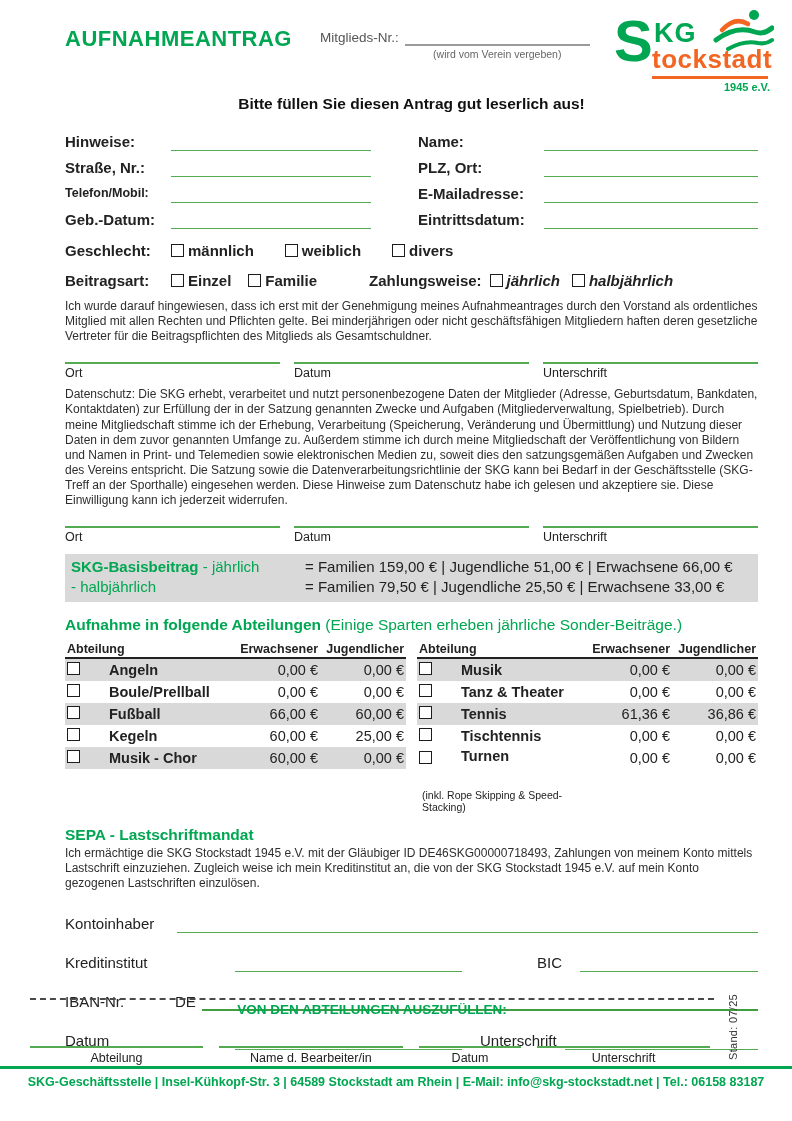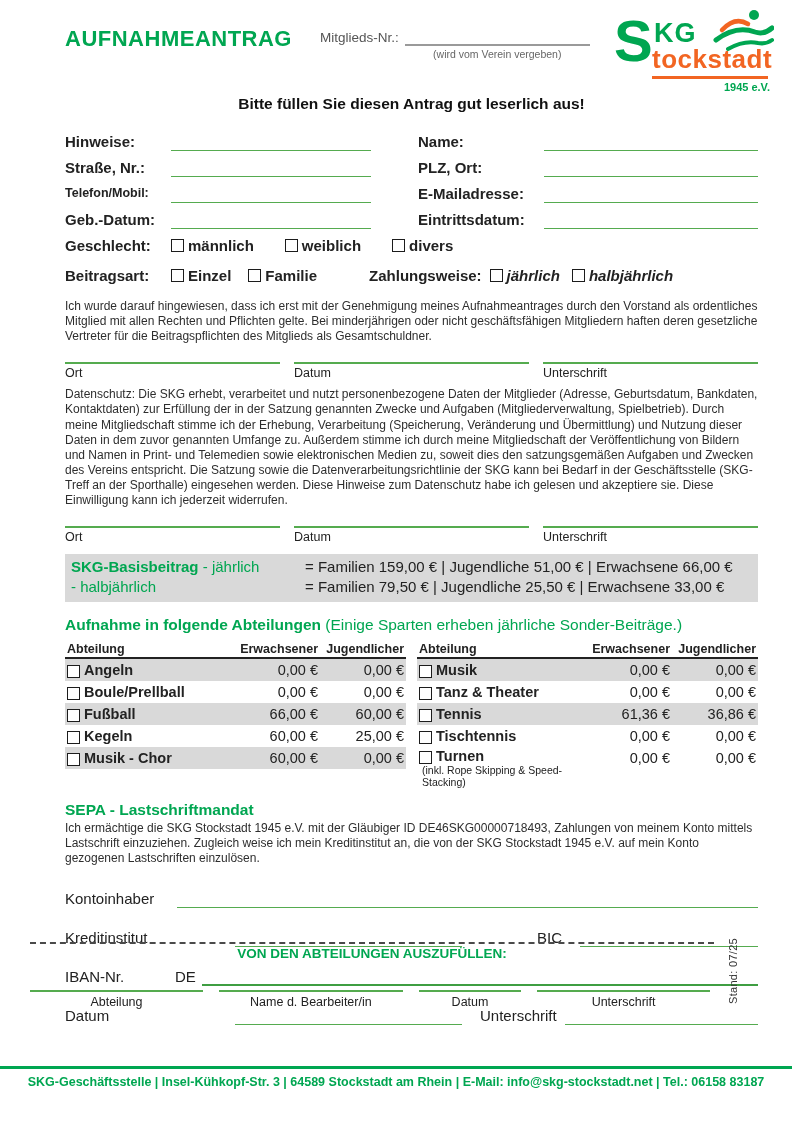--- a/index.html
+++ b/index.html
@@ -32,21 +32,21 @@
   
   .fields { margin-top:12px; }
   .prow { display:flex; align-items:flex-end; height:26px; }
   .plabel { width:106px; font-weight:bold; font-size:15px; padding-bottom:1px; }
   .plabel.small { font-size:12.5px; padding-bottom:3px; }
   .pline { width:200px; border-bottom:1.6px solid #55ab4f; height:20px; }
   .plabel-r { width:126px; margin-left:47px; font-weight:bold; font-size:15px; padding-bottom:1px; }
   .pline-r { flex:1; border-bottom:1.6px solid #55ab4f; height:20px; }
 
   
-  .crow { display:flex; align-items:center; height:28px; font-size:15px; font-weight:bold; margin-top:2px; }
+  .crow { display:flex; align-items:flex-end; height:28px; font-size:15px; font-weight:bold; margin-top:2px; }
   .clabel { width:106px; }
   .cb { display:inline-block; width:13px; height:13px; border:1.8px solid #1c1c1c; background:#fff; margin-right:4px; flex:none; }
   .opt { display:flex; align-items:center; }
   .opt.g { margin-right:31px; }
   .opt.b1 { margin-right:17px; }
   .pay-label { margin-left:52px; margin-right:8px; }
   .opt.p { margin-right:12px;font-style:italic; }
 
   
   .para { font-size:12px; line-height:1.26; color:#2e2e2e; margin-top:10px; }
@@ -72,21 +72,21 @@
   .abt-heading { margin-top:14px; font-size:15.5px; color:#00a651; }
   .abt-heading b { font-weight:bold; }
   .tables { display:flex; margin-top:8px; }
   .dtable { width:341px; }
   .dtable + .dtable { margin-left:11px; }
   .dhead { display:flex; border-bottom:2.2px solid #222; padding:0 2px 1px 2px; font-size:12.5px; font-weight:bold; }
   .hname { flex:1; }
   .hval { width:86px; text-align:right; }
   .drow { display:flex; align-items:center; min-height:22px; font-size:14.5px; padding:1px 2px; }
   .drow.shade { background:#d9d9d9; }
-  .dname { flex:1; font-weight:bold; display:flex; align-items:flex-end; flex-wrap:wrap; }
+  .dname { flex:1; font-weight:bold; display:flex; align-items:flex-start; flex-wrap:wrap;gap:25px; }
   .dval { width:86px; text-align:right; }
   .drow.top { align-items:flex-start; }
   .drow.top .dval { padding-top:2px; }
   .note { font-size:10.5px; font-weight:normal; line-height:1.15; margin-left:3px; }
 
   
   .sepa-heading { margin-top:12px; font-size:15.5px; font-weight:bold; color:#00a651; }
   .srow { display:flex; align-items:flex-end; font-size:15px; color:#222; }
   .sr1 { margin-top:22px; }
   .sr2, .sr3, .sr4 { margin-top:19px; }
@@ -97,21 +97,21 @@
   .fline { border-bottom:1.6px solid #55ab4f; height:20px; }
   .fl-flex { flex:1; }
   .fl-225 { width:227px; }
   .gap75 { margin-left:75px; }
   .gap18 { margin-left:18px; }
   .gap8 { margin-left:8px; }
   .iban-de { padding-bottom:1px; margin-right:6px; }
   .iban-line { flex:1; border-bottom:2.2px solid #3f9e42; height:20px; }
 
   
-  .office { position:absolute; left:0; top:942px; width:744px; }
+  .office { position:absolute; left:0; top:998px; width:744px; }
   .dash { margin:0 30px; border-top:2px dashed #4a4a4a; }
   .office-heading { text-align:center; color:#00a651; font-weight:bold; font-size:13.5px; margin-top:2px; }
   .office-lines { display:flex; margin:0 34px 0 30px; padding-top:28px; }
   .ocell { margin-right:16px; }
   .oc1 { width:186px; } .oc2 { width:198px; } .oc3 { width:110px; } .oc4 { width:186px; margin-right:0; }
   .oline { border-bottom:2px solid #55ab4f; height:3px; }
   .olabel { text-align:center; font-size:12.5px; padding-top:3px; color:#222; }
   .stand { position:absolute; right:5px; top:-4px; writing-mode:vertical-rl; transform:rotate(180deg); font-size:11px; color:#333; letter-spacing:.3px; }
 
   

